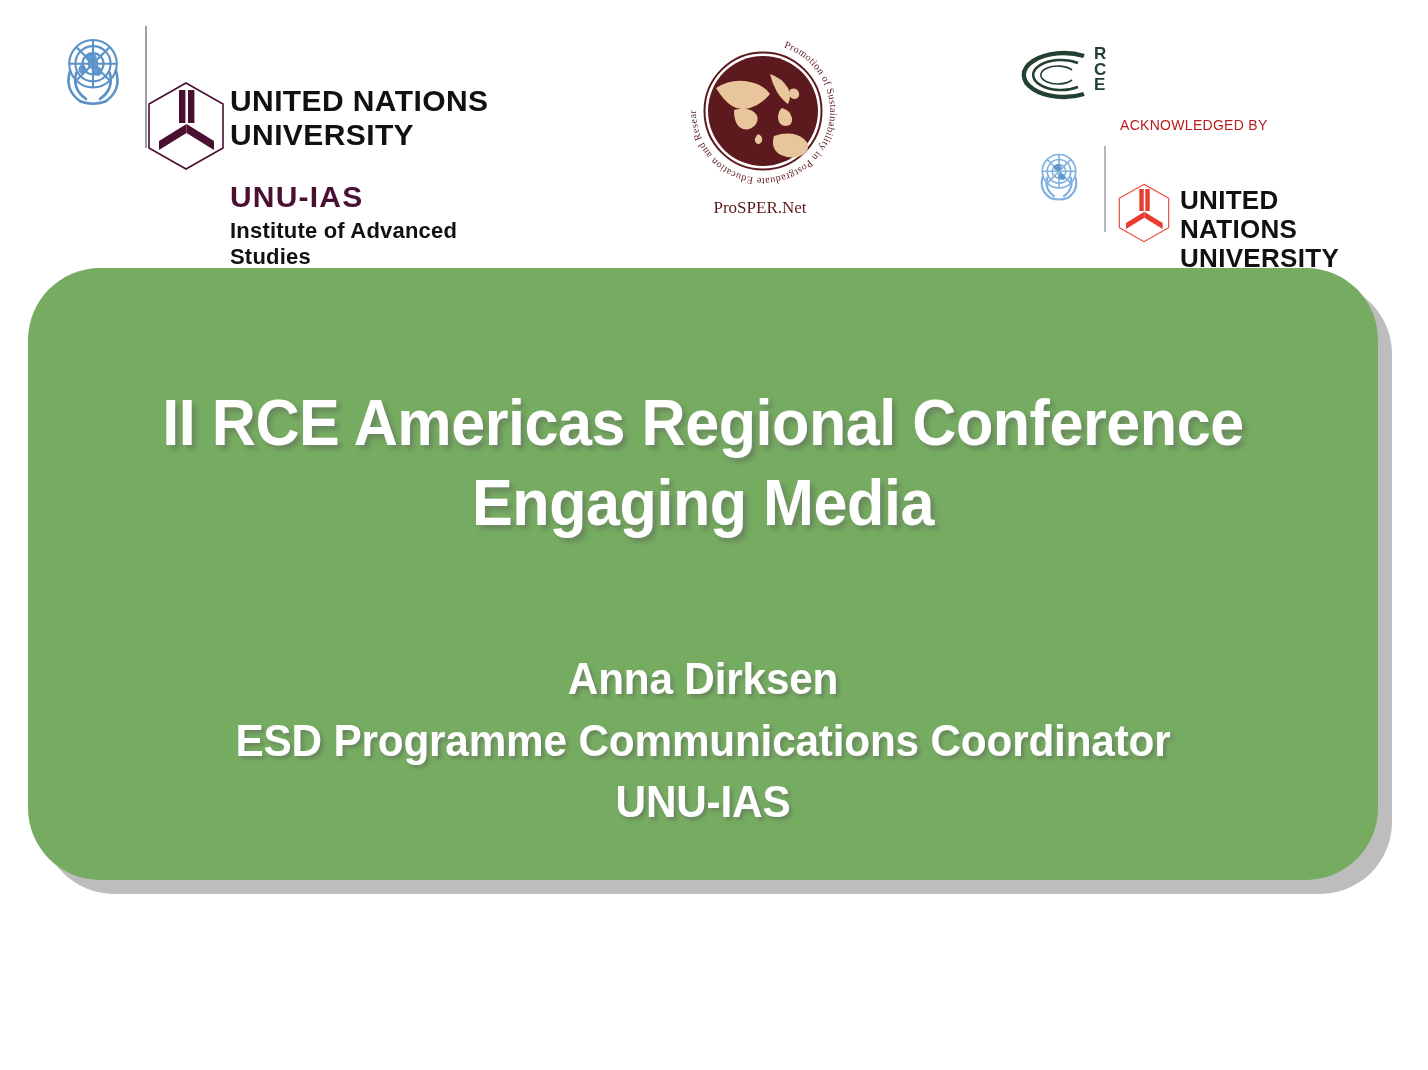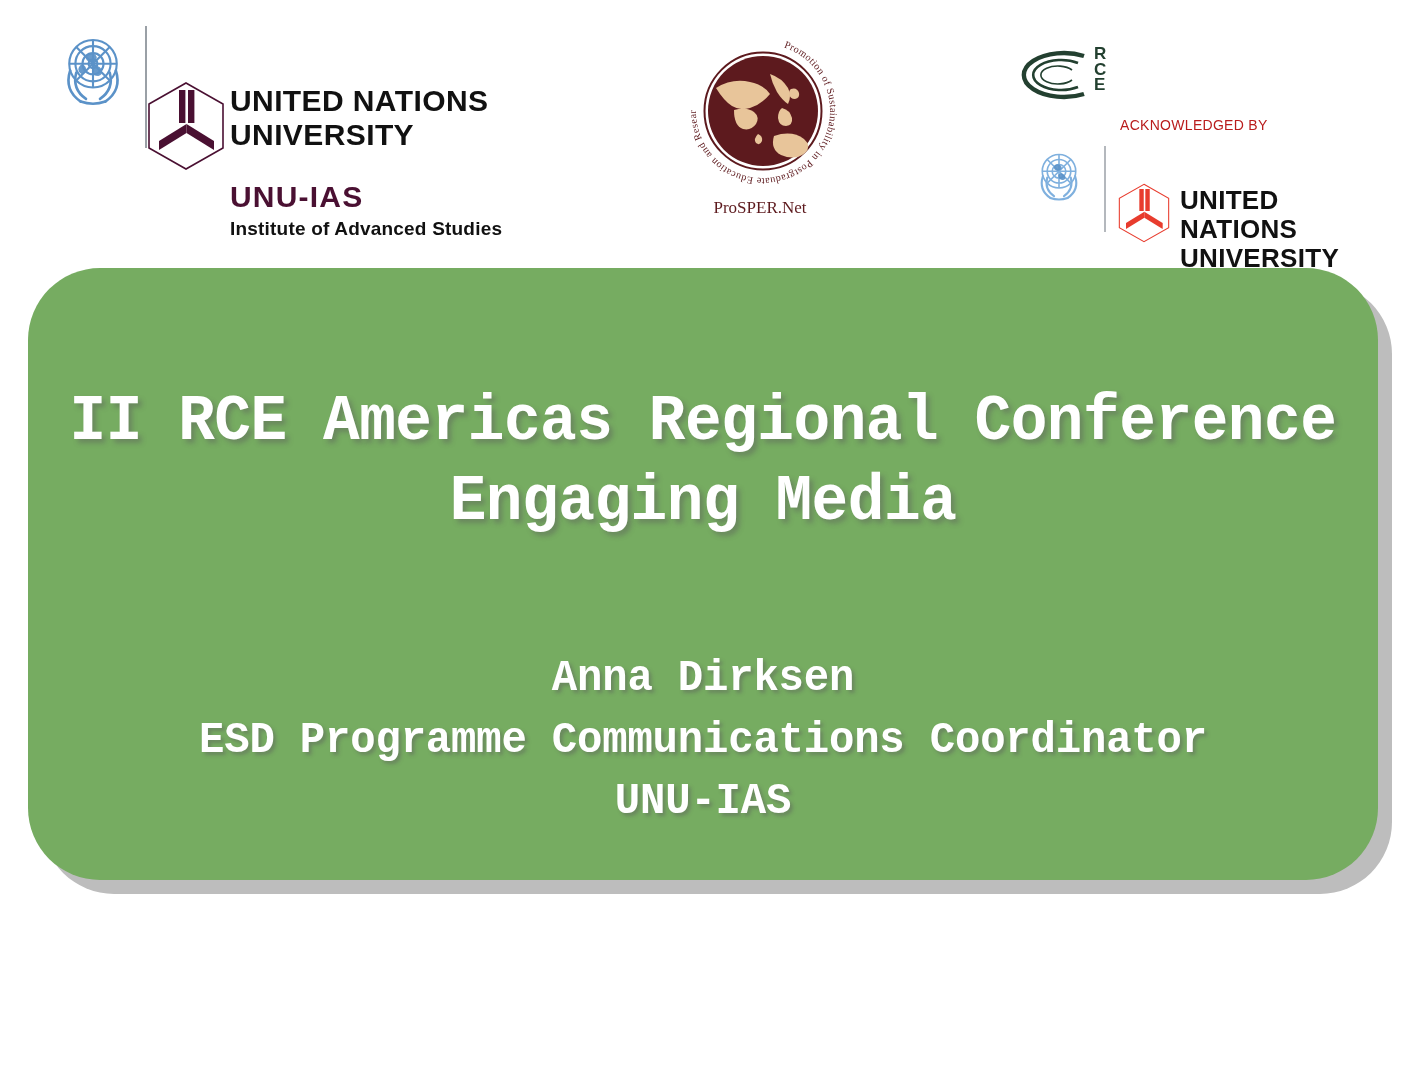--- a/index.html
+++ b/index.html
@@ -81,21 +81,21 @@
     top: 158px;
     font-size: 30px;
     font-weight: bold;
     letter-spacing: 1.2px;
     color: #4a1032;
   }
   .ias-sub {
     position: absolute;
     left: 186px;
     top: 196px;
-    font-size: 19px;
+    font-size: 22px;
     font-weight: bold;
     letter-spacing: 0.2px;
     color: #111111;
   }
 
   
   .prosper {
     position: absolute;
     left: 660px;
     top: 26px;
@@ -227,21 +227,20 @@
     background: #76ac61;
     border-radius: 72px;
   }
 
   .panel-inner {
     position: absolute;
     left: 0;
     top: 0;
     width: 1350px;
     height: 612px;
-    font-family: Liberation Mono, monospace;
   }
 
   .slide-title {
     position: absolute;
     left: 0;
     top: 115px;
     width: 1350px;
     text-align: center;
     color: #ffffff;
     font-size: 65px;

